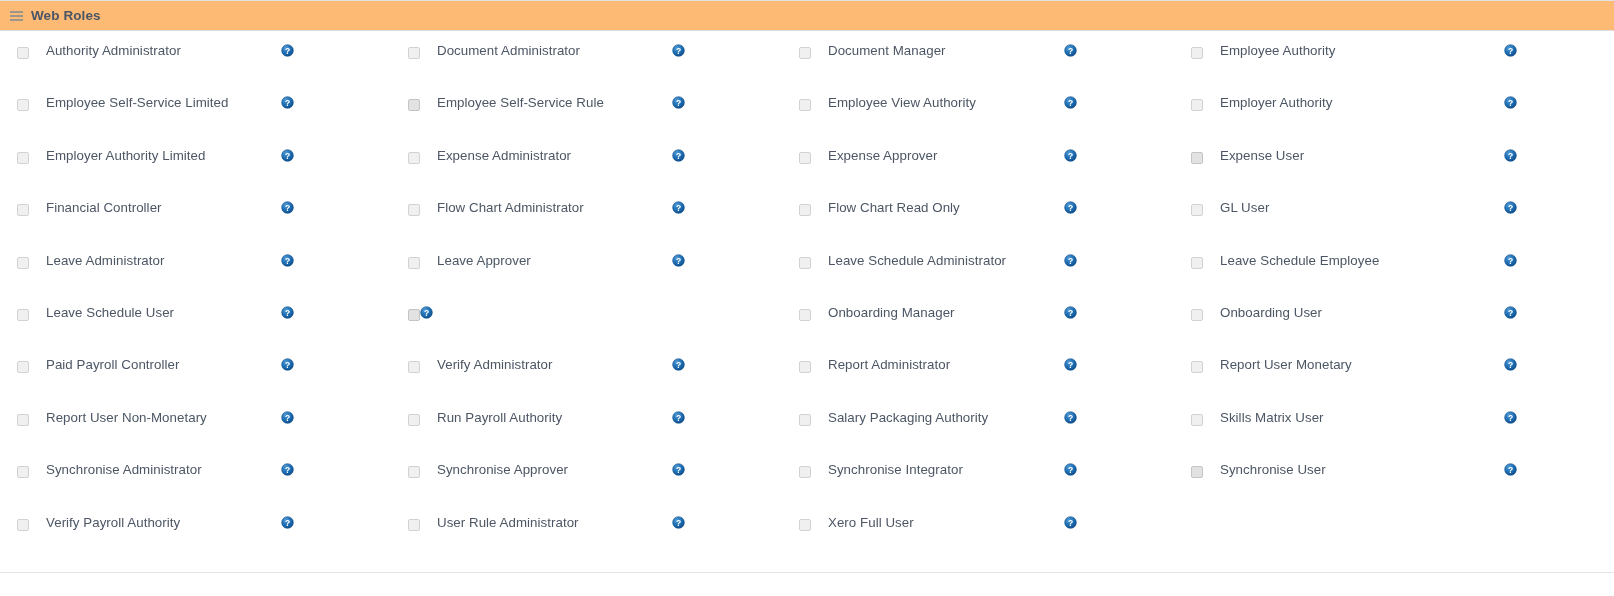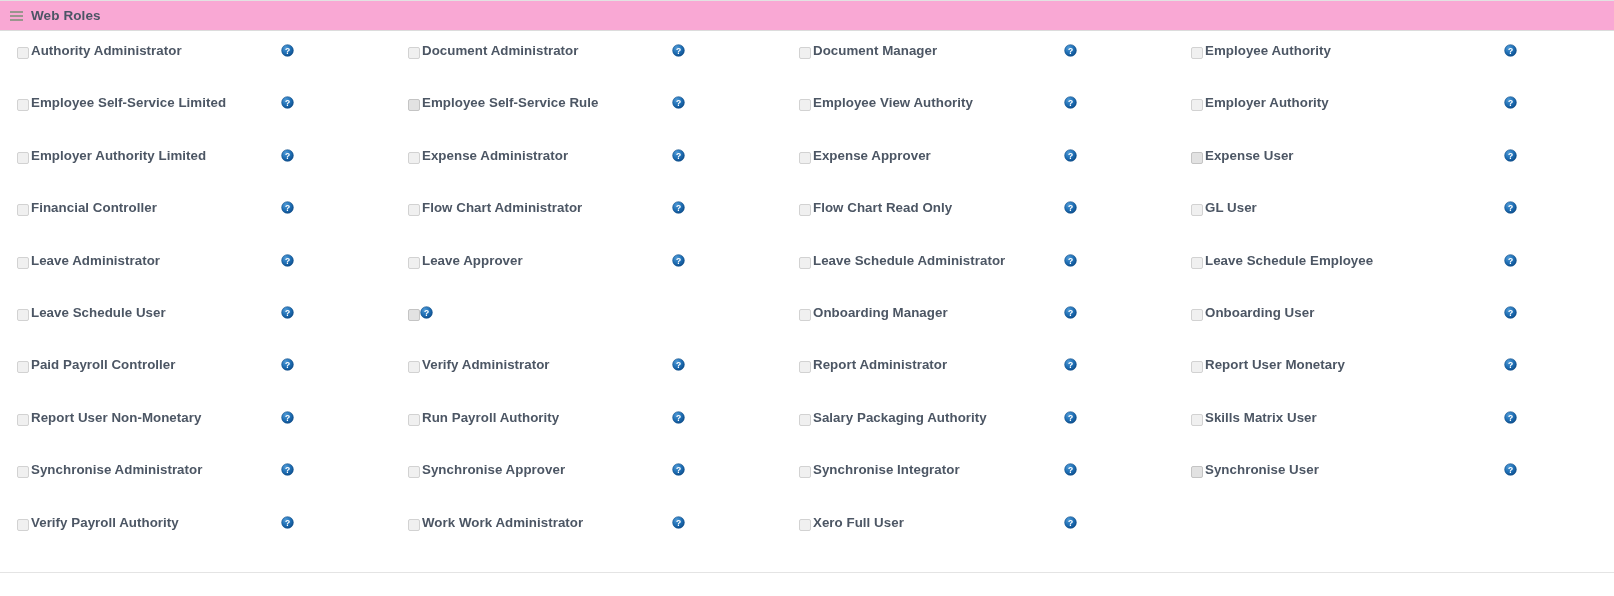--- a/index.html
+++ b/index.html
@@ -12,21 +12,21 @@
     height: 596px;
     font-family: "Liberation Sans", sans-serif;
     -webkit-font-smoothing: antialiased;
     overflow: hidden;
   }
 
   
   .panel-header {
     height: 31px;
     box-sizing: border-box;
-    background: #f9a8d4;
+    background: #fdba74;
     border-top: 1px solid #e2e2e2;
     border-bottom: 1px solid #dcdcdc;
     display: flex;
     align-items: center;
     padding-left: 10px;
     width: 100%;
   }
   .hamburger {
     display: inline-flex;
     flex-direction: column;
@@ -90,25 +90,24 @@
   }
   .cb.shaded {
     background: #e2e2e2;
     border-color: #c4c4c4;
   }
 
   .role-label {
     font-size: 13.3px;
     color: #4c5664;
     line-height: 16px;
-    margin-left: 2px;
+    margin-left: 17px;
     white-space: nowrap;
     flex: 1 1 auto;
     letter-spacing: 0.05px;
-    font-weight: bold;
   }
 
   .help-wrap {
     flex: 0 0 auto;
     display: flex;
     align-items: flex-start;
     padding-top: 1px;
   }
   .help-icon {
     display: block;
@@ -769,21 +768,21 @@
             <stop offset="100%" stop-color="#0e4e8c"></stop>
           </radialGradient>
         </defs>
         <circle cx="8" cy="8" r="7.2" fill="url(#hg)" stroke="#0c4a86" stroke-width="0.7"></circle>
         <text x="8" y="11.7" text-anchor="middle" font-family="'Liberation Sans', sans-serif" font-size="10.5" font-weight="bold" fill="#ffffff">?</text>
       </svg>
     </span>
   </div>
       <div class="role-cell col2">
     <input type="checkbox" class="cb" style="">
-    <span class="role-label">Work Work Administrator</span>
+    <span class="role-label">User Rule Administrator</span>
     <span class="help-wrap">
       <svg class="help-icon" viewBox="0 0 16 16" aria-hidden="true">
         <defs>
           <radialGradient id="hg" cx="35%" cy="28%" r="78%">
             <stop offset="0%" stop-color="#4f9ad6"></stop>
             <stop offset="55%" stop-color="#1f6fb5"></stop>
             <stop offset="100%" stop-color="#0e4e8c"></stop>
           </radialGradient>
         </defs>
         <circle cx="8" cy="8" r="7.2" fill="url(#hg)" stroke="#0c4a86" stroke-width="0.7"></circle>

